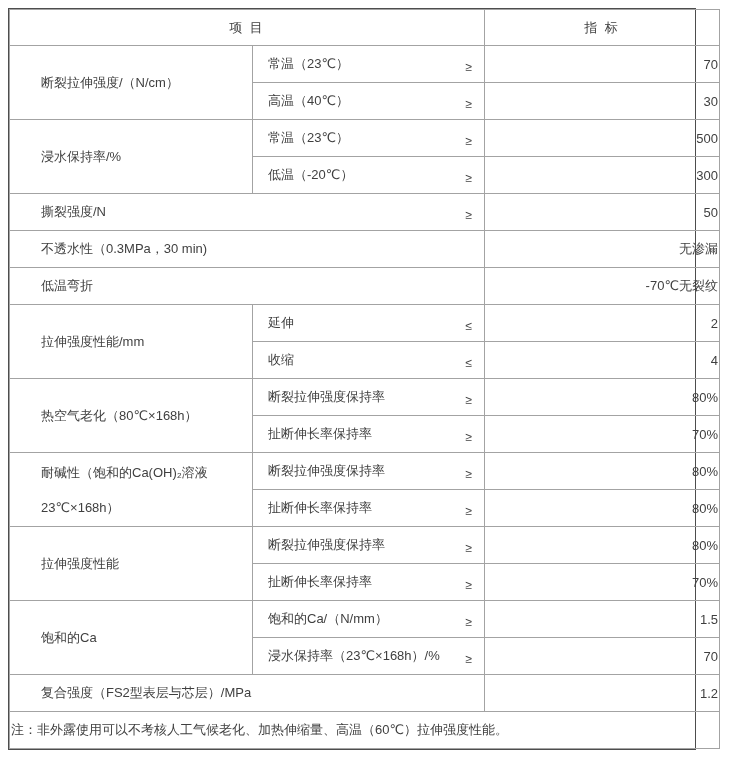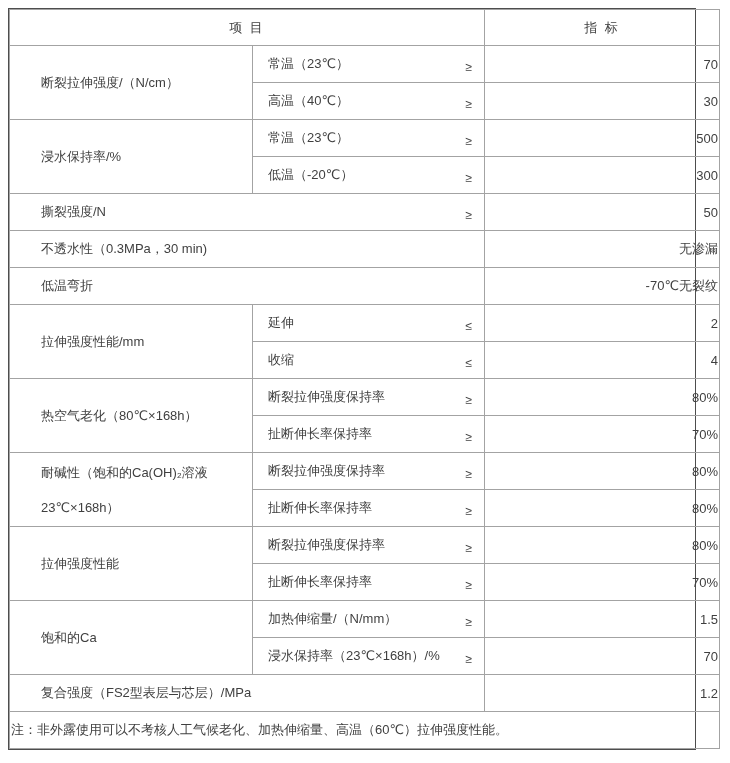--- a/index.html
+++ b/index.html
@@ -141,21 +141,21 @@
       <td class="group-cell" rowspan="2">拉伸强度性能</td>
       <td class="sub-cell"><span>断裂拉伸强度保持率</span><span class="op">≥</span></td>
       <td class="val-cell">80%</td>
     </tr>
     <tr>
       <td class="sub-cell"><span>扯断伸长率保持率</span><span class="op">≥</span></td>
       <td class="val-cell">70%</td>
     </tr>
     <tr>
       <td class="group-cell" rowspan="2">饱和的Ca</td>
-      <td class="sub-cell"><span>加热伸缩量/（N/mm）</span><span class="op">≥</span></td>
+      <td class="sub-cell"><span>饱和的Ca/（N/mm）</span><span class="op">≥</span></td>
       <td class="val-cell">1.5</td>
     </tr>
     <tr>
       <td class="sub-cell"><span>浸水保持率（23℃×168h）/%</span><span class="op">≥</span></td>
       <td class="val-cell">70</td>
     </tr>
     <tr>
       <td class="full-cell" colspan="2"><span>复合强度（FS2型表层与芯层）/MPa</span></td>
       <td class="val-cell">1.2</td>
     </tr>

